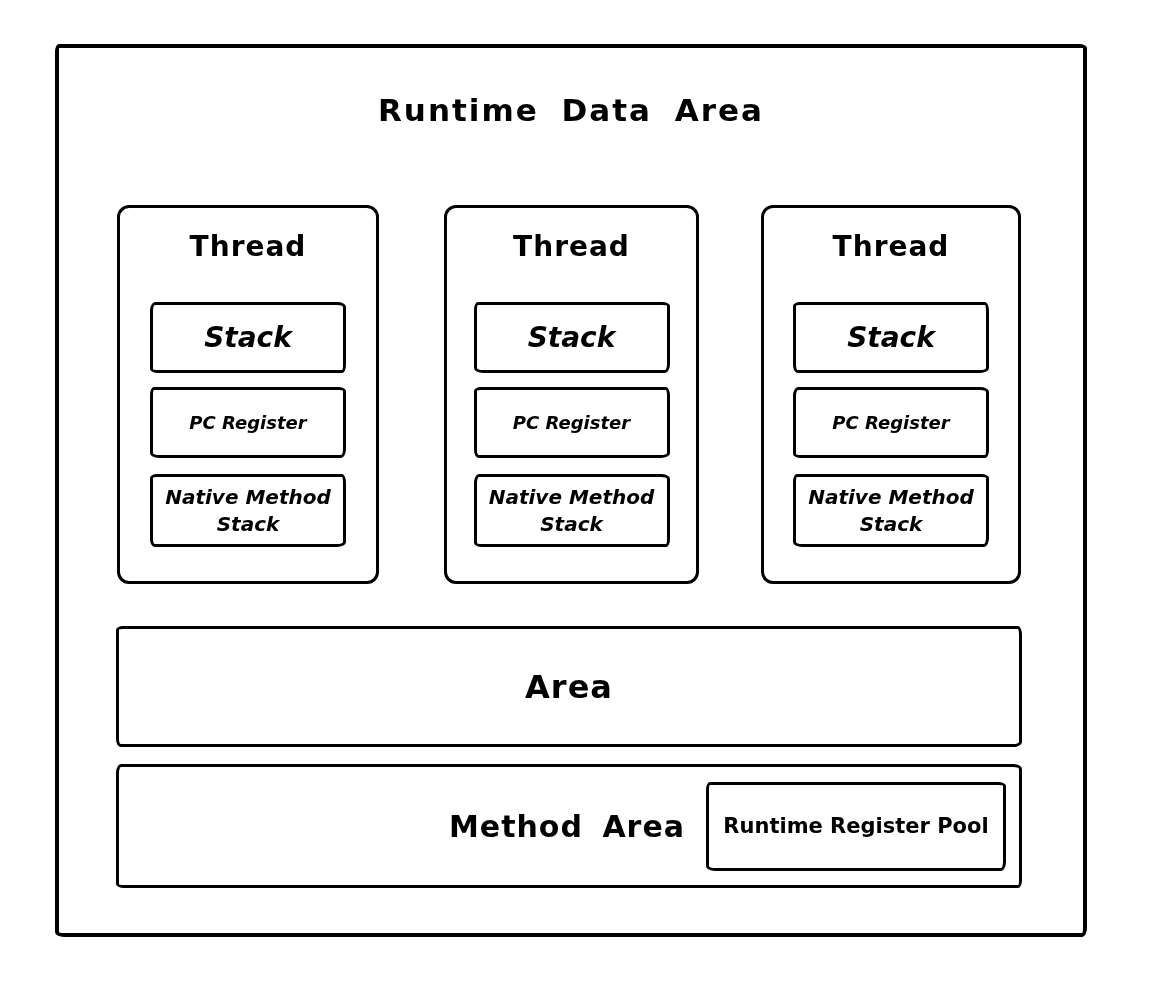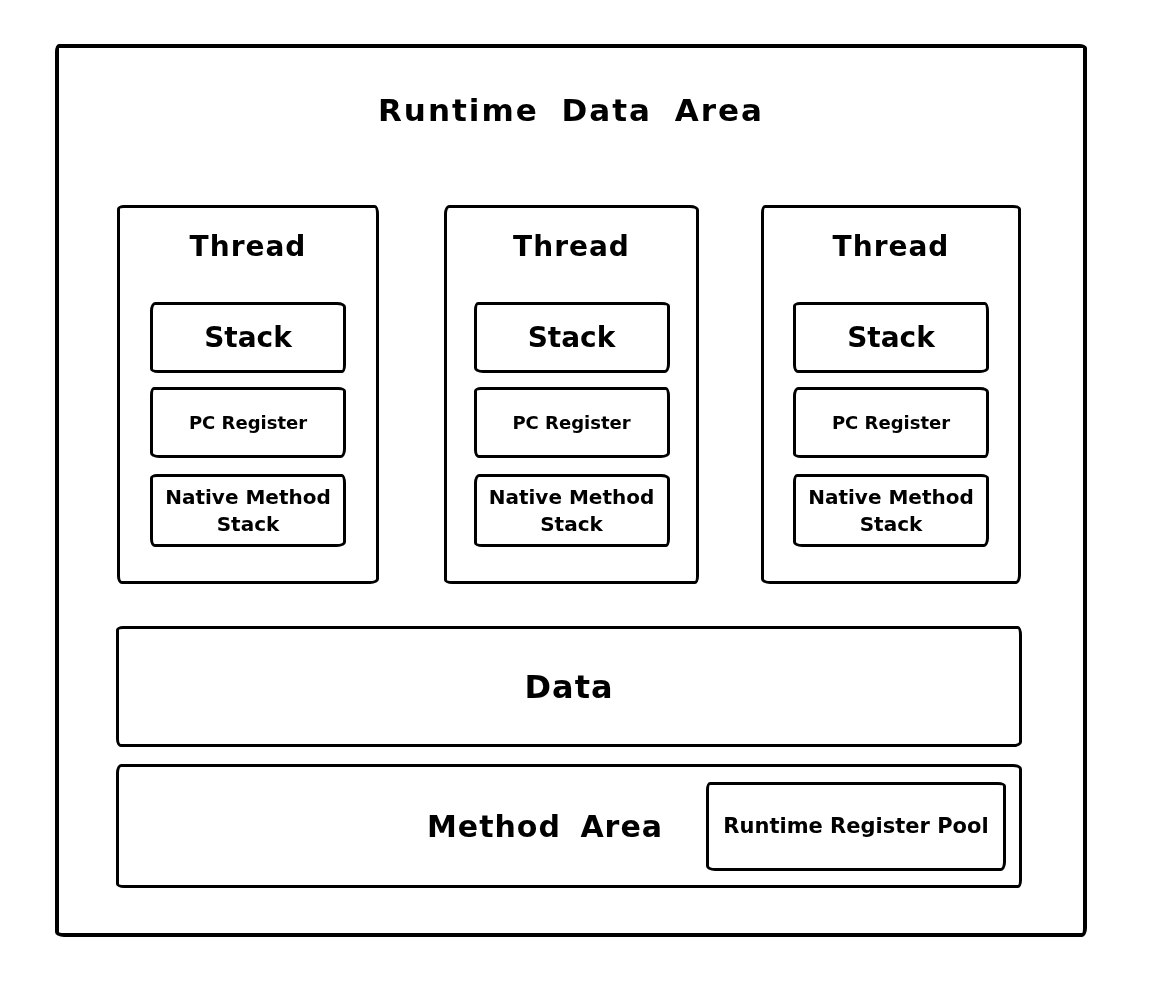--- a/index.html
+++ b/index.html
@@ -38,21 +38,21 @@
     width: 100%;
     text-align: center;
     font-size: 31px;
     font-weight: bold;
     letter-spacing: 2px;
     word-spacing: 10px;
   }
   .thread-box {
     position: absolute;
     top: 157px;
-    width: 260px; height: 379px;
+    width: 260px; height: 379px; border-radius: 12px;
   }
   .thread-box.t1 { left: 58px;  width: 262px; }
   .thread-box.t2 { left: 385px; width: 255px; }
   .thread-box.t3 { left: 702px; width: 260px; }
   .thread-title {
     position: absolute;
     left: 0; top: 22px;
     width: 100%;
     text-align: center;
     font-size: 28px;
@@ -63,20 +63,21 @@
     position: absolute;
     left: 50%;
     transform: translateX(-50%);
     width: 196px; height: 71px;
     display: flex;
     flex-direction: column;
     align-items: center;
     justify-content: center;
     text-align: center;
     font-weight: bold;
+    font-style: italic;
   }
   .sub-box.stack    { top: 94px;  font-size: 28px; }
   .sub-box.pc       { top: 179px; font-size: 18px; }
   .sub-box.native   { top: 266px; height: 73px; font-size: 20px; line-height: 1.35; padding: 7px 4px; }
   #heap-box {
     position: absolute;
     left: 57px; top: 578px;
     width: 906px; height: 121px;
     display: flex;
     align-items: center;
@@ -85,21 +86,21 @@
     font-weight: bold;
     letter-spacing: 1px;
   }
   #method-area-box {
     position: absolute;
     left: 57px; top: 716px;
     width: 906px; height: 124px;
     display: flex;
     align-items: center;
     justify-content: flex-end;
-    gap: 43px;
+    gap: 21px;
     padding-right: 13px;
   }
   #method-area-label {
     font-size: 30px;
     font-weight: bold;
     letter-spacing: 1px;
     word-spacing: 8px;
   }
   #rcp-box {
     width: 300px; height: 89px;
@@ -153,21 +154,21 @@
       </div>
       <div class="sub-box pc sketch w3">
         <span>PC Register</span>
       </div>
       <div class="sub-box native sketch w1">
         <span>Native Method Stack</span>
       </div>
     </div>
 
     <div id="heap-box" class="sketch w2">
-      <span>Data</span>
+      <span>Area</span>
     </div>
 
     <div id="method-area-box" class="sketch w3">
       <span id="method-area-label">Method Area</span>
       <div id="rcp-box" class="sketch w1">
         <span>Runtime Register Pool</span>
       </div>
     </div>
 
   </div>

